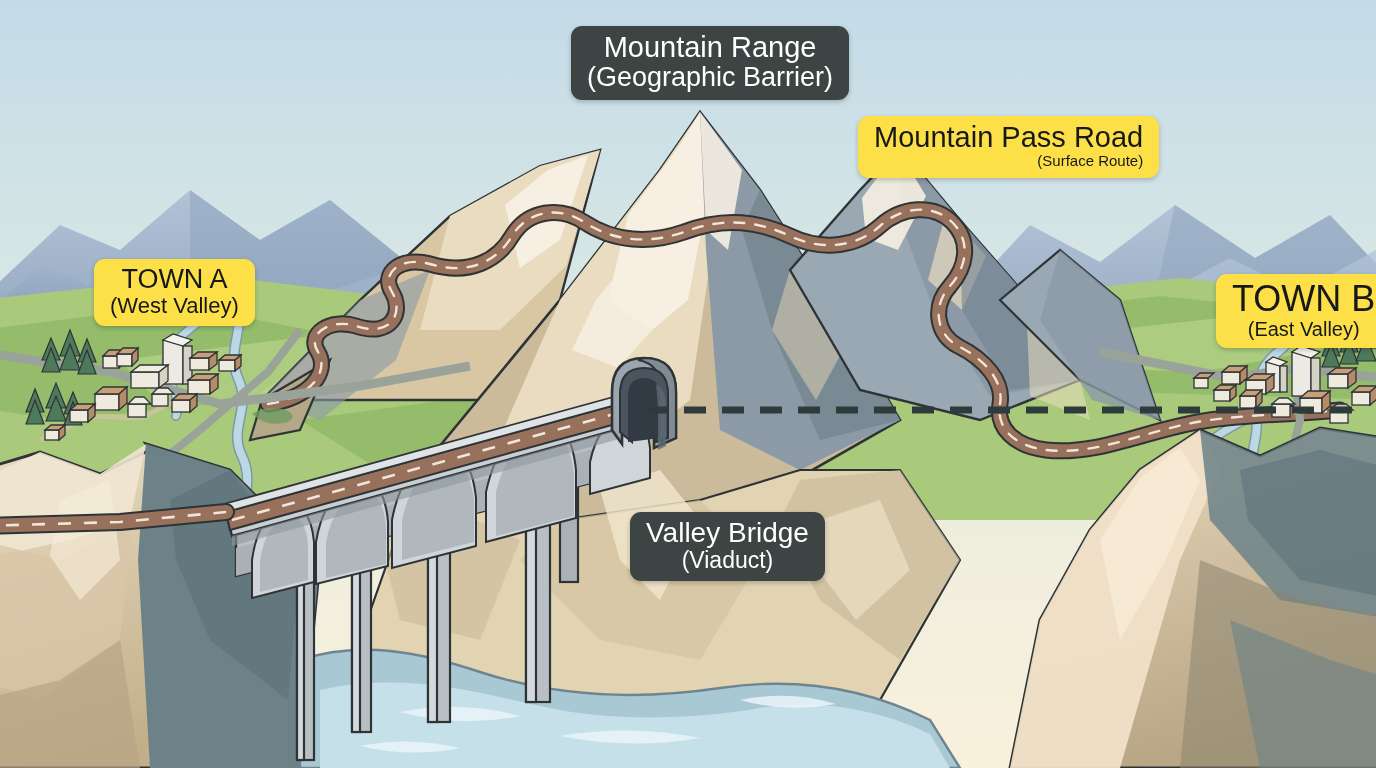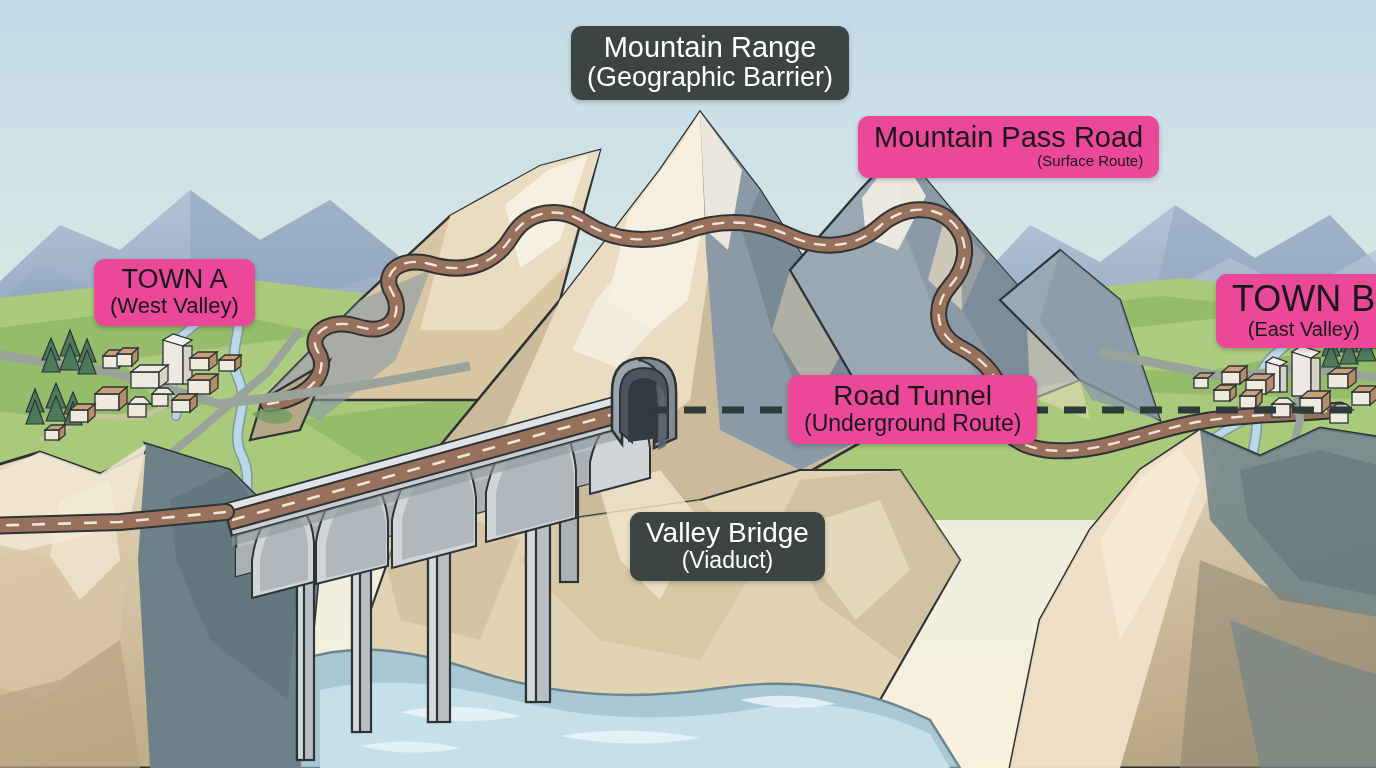--- a/index.html
+++ b/index.html
@@ -6,21 +6,21 @@
   body{font-family:"Liberation Sans",sans-serif;}
   #scene{position:relative;width:1376px;height:768px;overflow:hidden;}
   #art{position:absolute;inset:0;width:1376px;height:768px;}
 
   .label{position:absolute;border-radius:11px;padding:6px 16px 8px 16px;
          text-align:center;line-height:1.08;box-sizing:border-box;
          box-shadow:0 2px 5px rgba(0,0,0,.22);}
   .label .l1{display:block;font-weight:normal;white-space:nowrap;}
   .label .l2{display:block;font-weight:normal;white-space:nowrap;}
   .dark{background:#3c4543;color:#ffffff;}
-  .light{background:#ec4899;color:#16181a;}
+  .light{background:#fde047;color:#16181a;}
 
   #lbl-range{left:571px;top:26px;}
   #lbl-range .l1{font-size:29px;}
   #lbl-range .l2{font-size:27px;}
 
   #lbl-pass{left:858px;top:116px;}
   #lbl-pass .l1{font-size:29px;}
   #lbl-pass .l2{font-size:15px;text-align:right;}
 
   #lbl-towna{left:94px;top:259px;}
@@ -462,23 +462,19 @@
   <div class="label light" id="lbl-towna">
     <span class="l1">TOWN A</span>
     <span class="l2">(West Valley)</span>
   </div>
 
   <div class="label light" id="lbl-townb">
     <span class="l1">TOWN B</span>
     <span class="l2">(East Valley)</span>
   </div>
 
-  <div class="label light" id="lbl-tunnel">
-    <span class="l1">Road Tunnel</span>
-    <span class="l2">(Underground Route)</span>
-  </div>
 
   <div class="label dark" id="lbl-bridge">
     <span class="l1">Valley Bridge</span>
     <span class="l2">(Viaduct)</span>
   </div>
 
 </div>
 
 </body></html>

